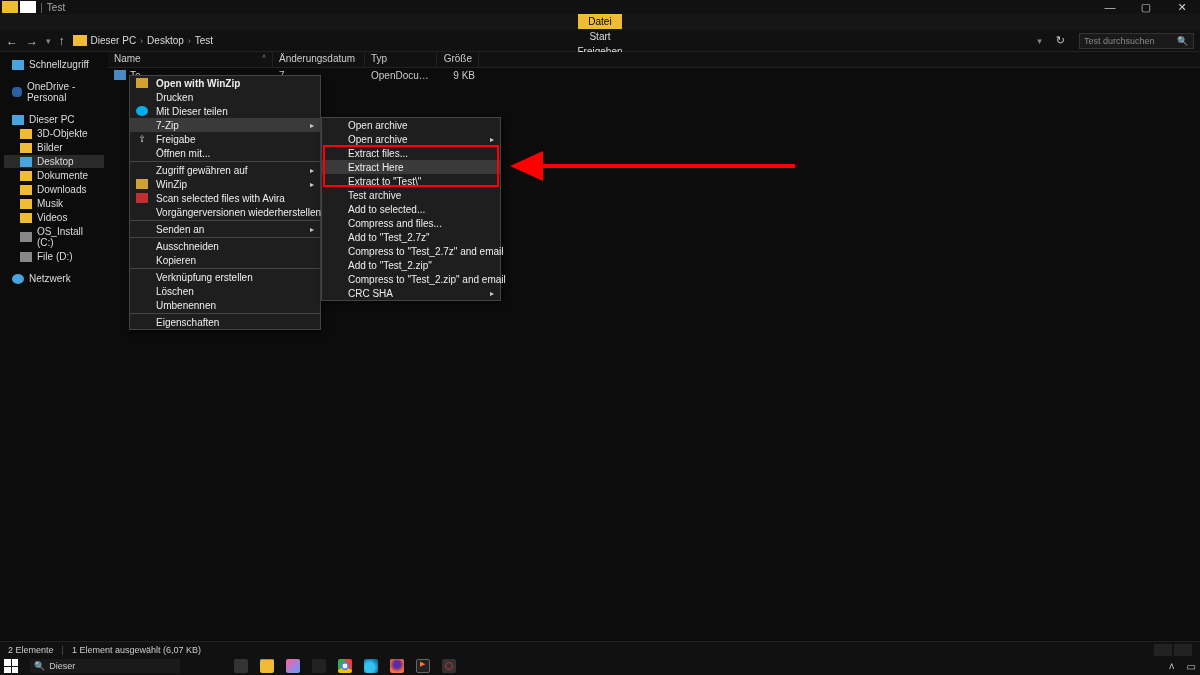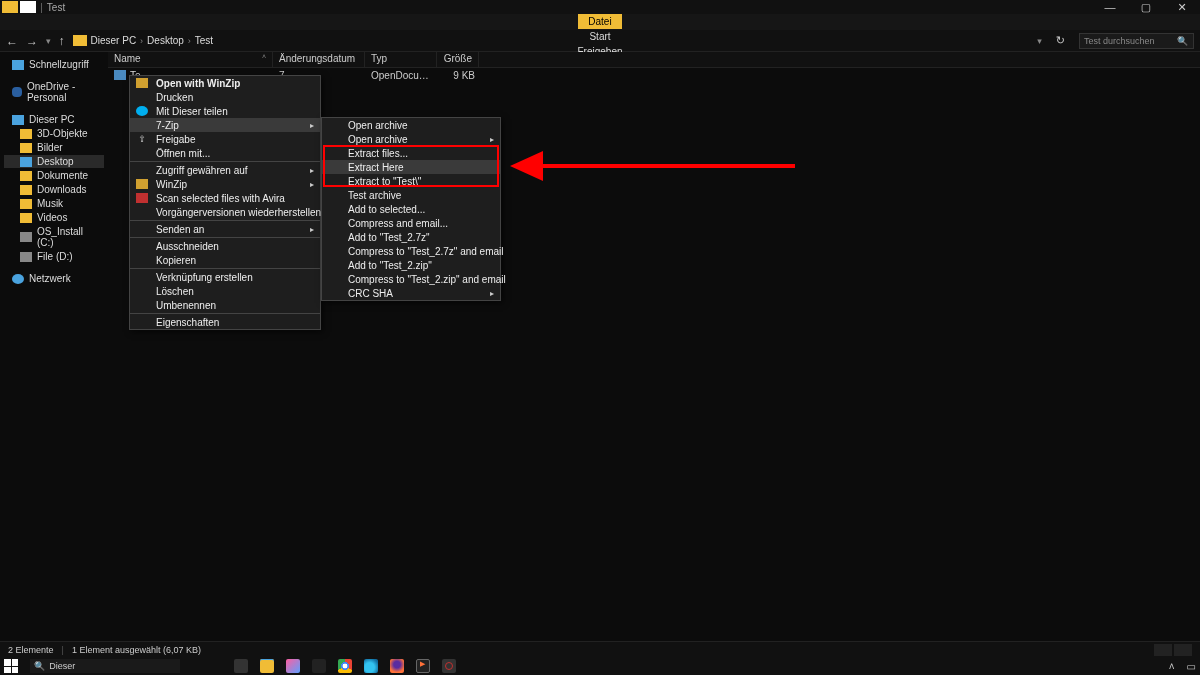--- a/index.html
+++ b/index.html
@@ -317,21 +317,21 @@
   <div class="row">
       <span>Extract to "Test\"</span>
     </div>
   <div class="row">
       <span>Test archive</span>
     </div>
   <div class="row">
       <span>Add to selected...</span>
     </div>
   <div class="row">
-      <span>Compress and email...</span>
+      <span>Compress and files...</span>
     </div>
   <div class="row">
       <span>Add to "Test_2.7z"</span>
     </div>
   <div class="row">
       <span>Compress to "Test_2.7z" and email</span>
     </div>
   <div class="row">
       <span>Add to "Test_2.zip"</span>
     </div>

